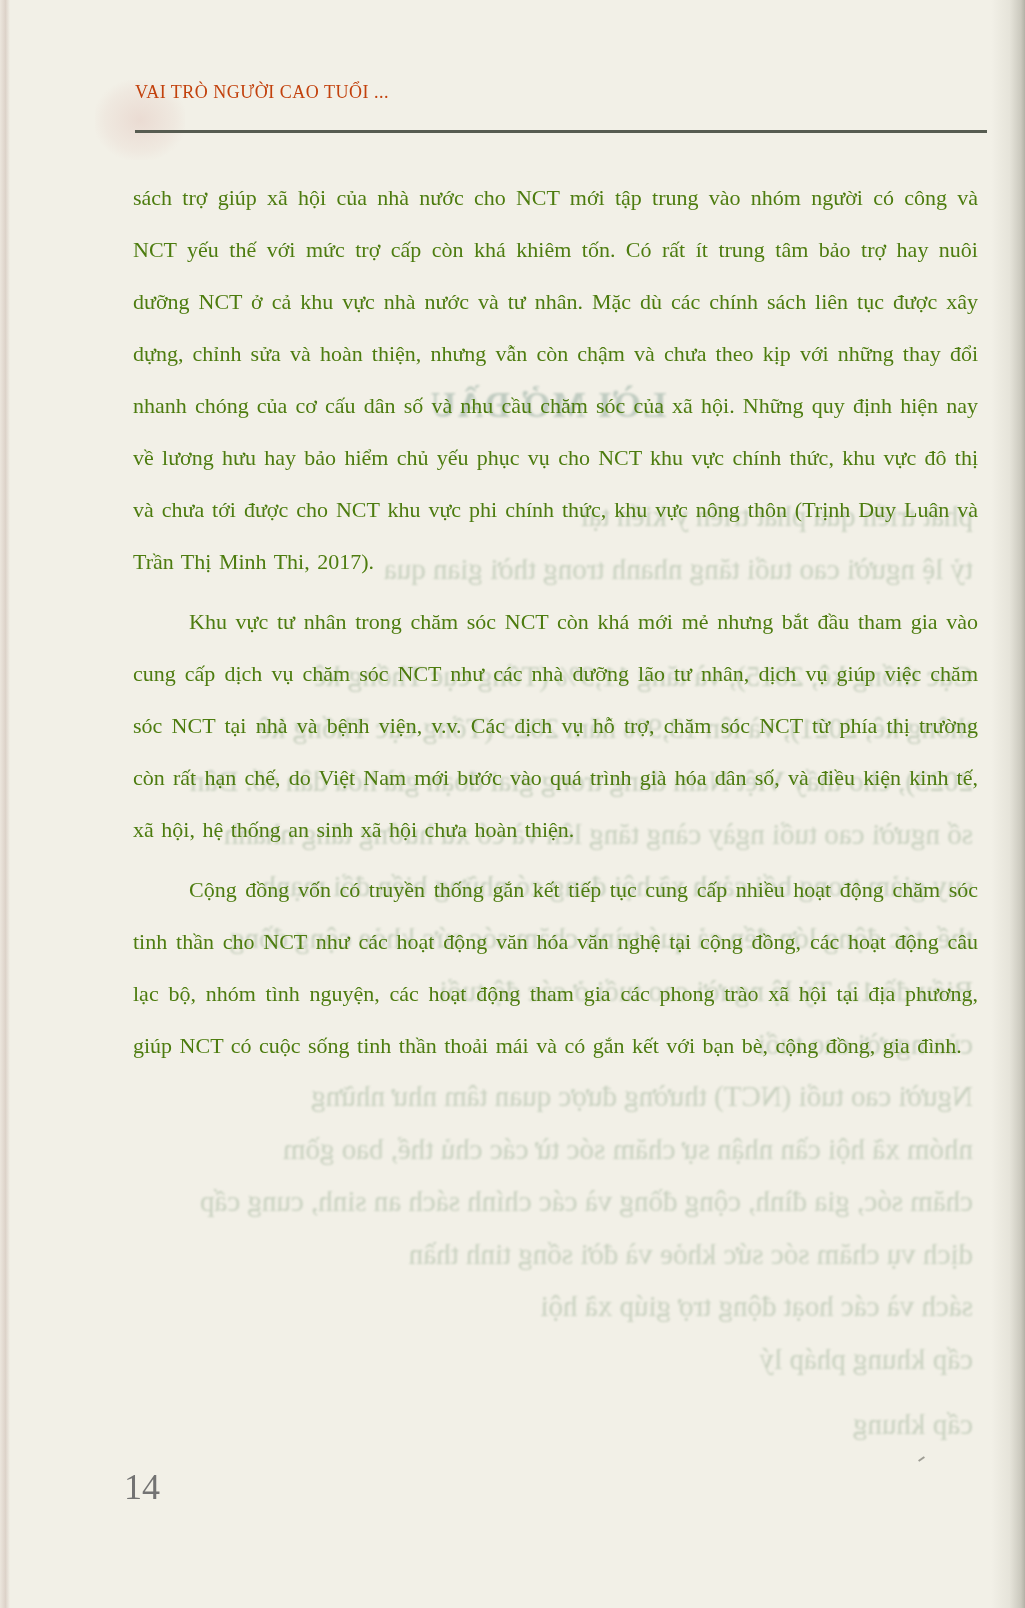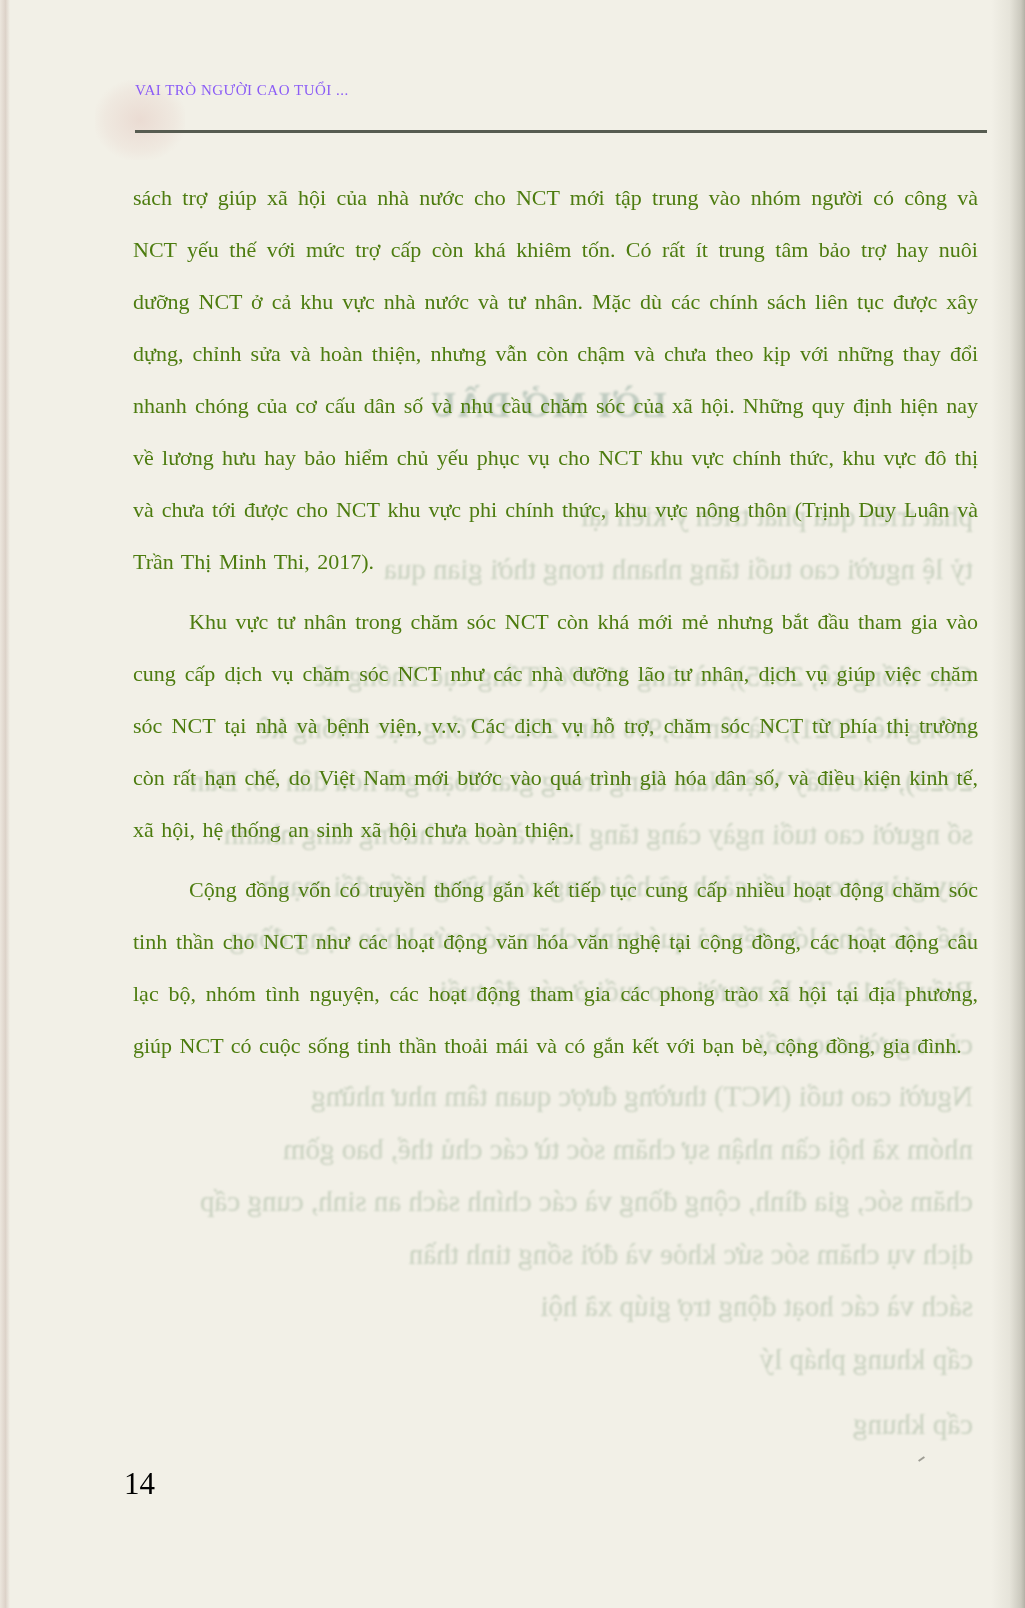--- a/index.html
+++ b/index.html
@@ -34,44 +34,44 @@
     font-size:35px;
     letter-spacing:2px;
     color:rgba(96,134,120,0.34);
     filter:blur(1.2px);
   }
 
   
   .content{position:absolute;inset:0;z-index:2;}
   .running-header{
     position:absolute;left:135px;top:82px;
-    font-size:15px;
+    font-size:18px;
     letter-spacing:0.5px;
-    color:#8b5cf6;
+    color:#c2410c;
     white-space:nowrap;
   }
   .header-rule{
     position:absolute;left:135px;top:130px;
     width:852px;height:3px;
     background:#575c51;
   }
   .body-text{
     position:absolute;left:133px;top:172px;width:845px;
     font-size:22px;
     line-height:52px;
     color:#4d7c0f;
     text-align:justify;
   }
   .para{margin:0;word-spacing:2px;}
   .para.indented{text-indent:56px;}
   .para + .para{margin-top:8px;}
   .page-number{
     position:absolute;left:124px;top:1466px;
-    font-size:31px;
-    color:#000000;
+    font-size:36px;
+    color:#737373;
   }
 
   
   .smudge{
     position:absolute;left:95px;top:80px;width:90px;height:80px;
     background:radial-gradient(ellipse at center,rgba(214,166,158,0.28) 0%,rgba(214,166,158,0.10) 55%,transparent 75%);
     z-index:0;
   }
   .edge-left{
     position:absolute;left:0;top:0;width:10px;height:1608px;

